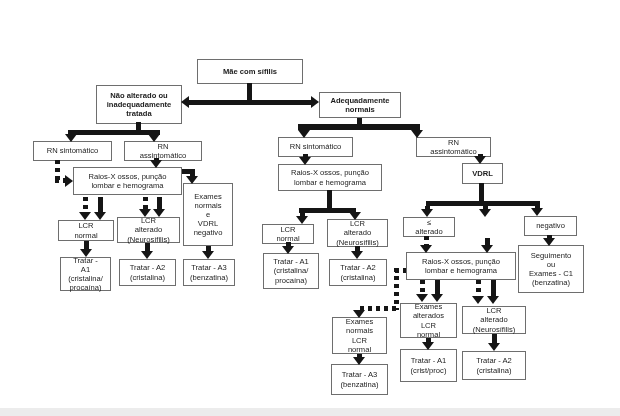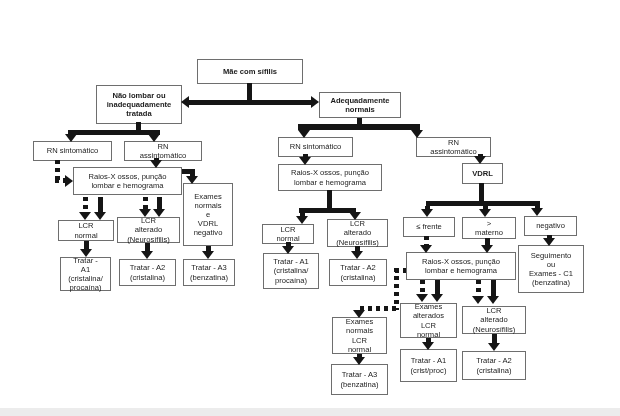--- a/index.html
+++ b/index.html
@@ -30,21 +30,21 @@
   .ah.r{border-top:6px solid transparent;border-bottom:6px solid transparent;border-left:8px solid #151515;}
   #bottom-shade{position:absolute;left:0;top:408px;width:620px;height:8px;background:#ececec;}
 </style>
 </head>
 <body>
 
 <div id="stage">
 
 
   <div class="box bold" style="left:197px;top:59px;width:106px;height:25px;">Mãe com sífilis</div>
-  <div class="box bold" style="left:96px;top:85px;width:86px;height:39px;">Não lombar ou
+  <div class="box bold" style="left:96px;top:85px;width:86px;height:39px;">Não alterado ou
 inadequadamente
 tratada</div>
   <div class="box bold" style="left:319px;top:92px;width:82px;height:26px;">Adequadamente
 normais</div>
 
   <div class="box" style="left:33px;top:141px;width:79px;height:18px;">RN sintomático</div>
   <div class="box" style="left:124px;top:141px;width:78px;height:18px;">RN assintomático</div>
   <div class="box" style="left:73px;top:167px;width:109px;height:28px;">Raios-X ossos, punção
 lombar e hemograma</div>
   <div class="box" style="left:183px;top:183px;width:50px;height:63px;">Exames
@@ -70,22 +70,21 @@
   <div class="box bold" style="left:462px;top:163px;width:41px;height:21px;">VDRL</div>
   <div class="box" style="left:262px;top:224px;width:52px;height:19px;">LCR normal</div>
   <div class="box" style="left:327px;top:219px;width:61px;height:28px;">LCR alterado
 (Neurosífilis)</div>
   <div class="box" style="left:263px;top:253px;width:56px;height:36px;">Tratar - A1
 (cristalina/
 procaína)</div>
   <div class="box" style="left:329px;top:259px;width:58px;height:27px;">Tratar - A2
 (cristalina)</div>
 
-  <div class="box" style="left:403px;top:217px;width:52px;height:19px;">≤ frente</div>
-  <div class="box" style="left:462px;top:217px;width:54px;height:22px;">&gt; materno</div>
+  <div class="box" style="left:403px;top:217px;width:52px;height:19px;">≤ alterado</div>
   <div class="box" style="left:524px;top:216px;width:53px;height:19px;">negativo</div>
   <div class="box" style="left:518px;top:245px;width:66px;height:48px;">Seguimento
 ou
 Exames - C1
 (benzatina)</div>
   <div class="box" style="left:406px;top:252px;width:110px;height:28px;">Raios-X ossos, punção
 lombar e hemograma</div>
   <div class="box" style="left:332px;top:317px;width:55px;height:37px;">Exames
 normais
 LCR normal</div>

